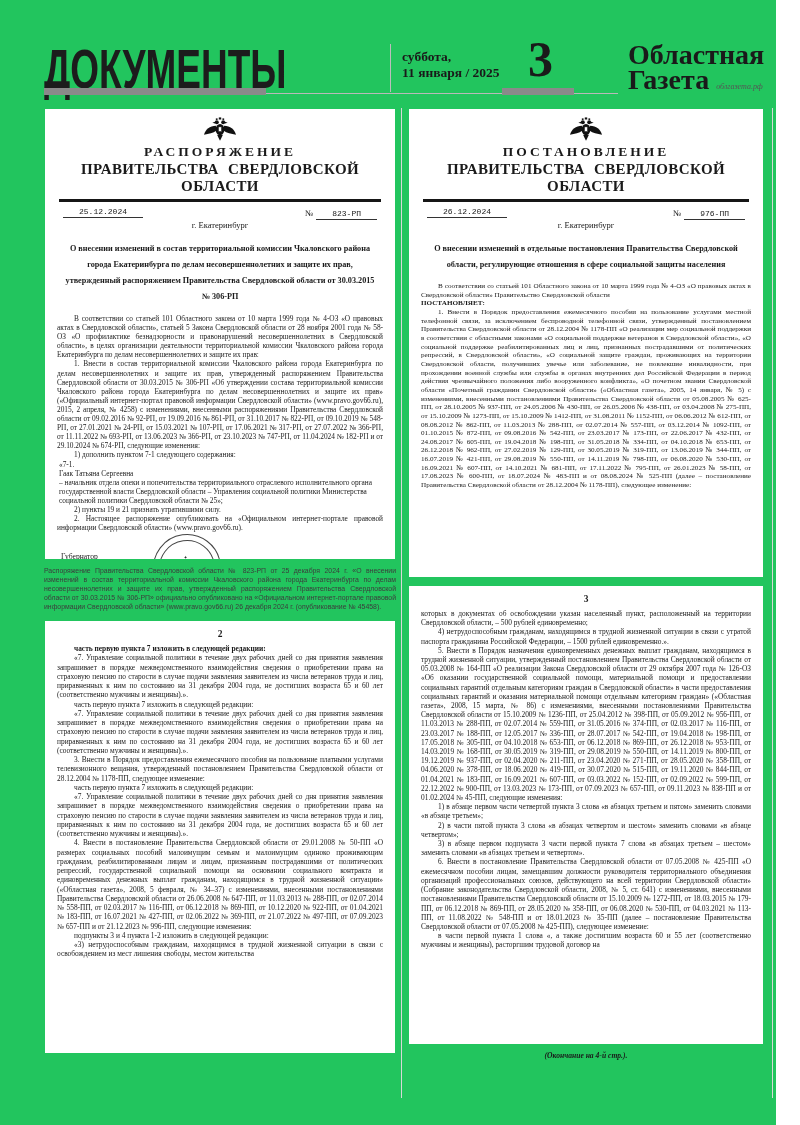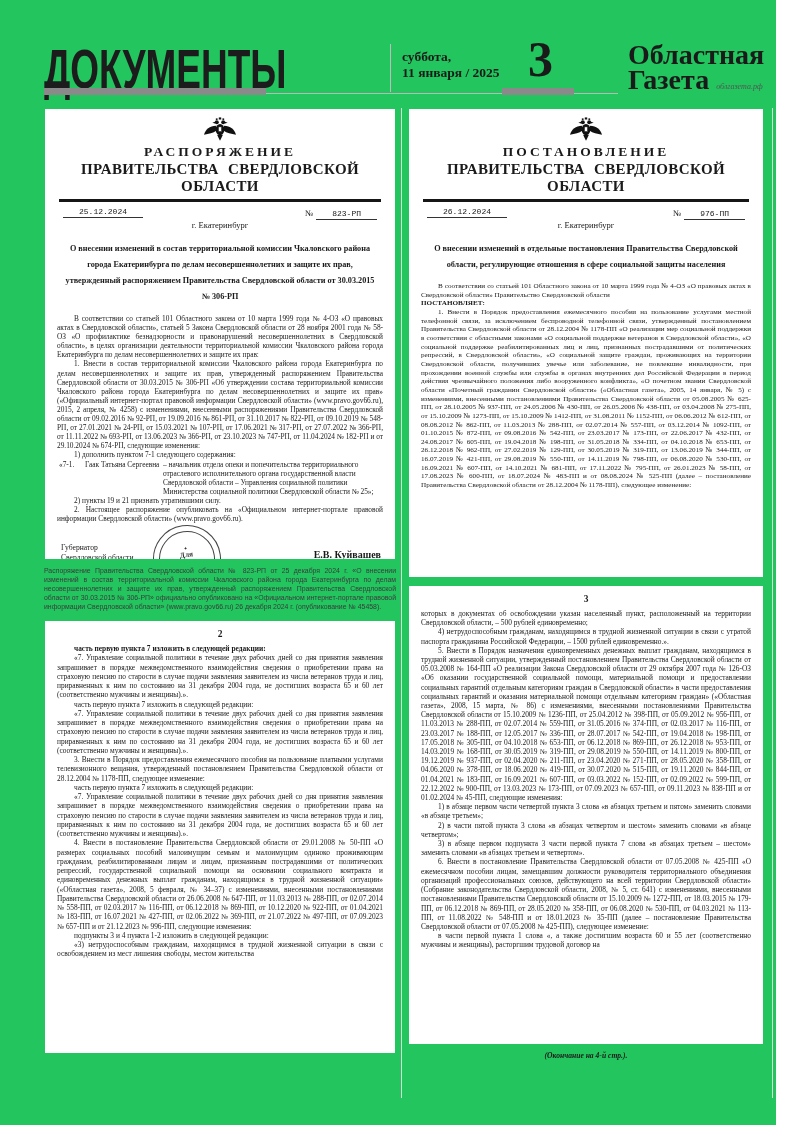--- a/index.html
+++ b/index.html
@@ -44,21 +44,21 @@
   .doc-title{font-weight:700;font-size:8.2px;line-height:16px;text-align:center;margin:11px 8px 9px;}
 
   .body7{font-size:7.35px;line-height:9.1px;text-align:justify;}
   .lbox2 .body7{font-size:7.4px;line-height:9.25px;}
   .rbox1 .body7{font-size:7.15px;line-height:8.65px;}
   .rbox2 .body7{font-size:7.4px;line-height:9.2px;}
   .body7 p{margin:0;}
   .ind{text-indent:17px;}
   .boldp{font-weight:700;}
 
-  .entry{display:flex;margin:0 0 0 2px;}
+  .entry{display:flex;margin:0 0 0 2px;flex-direction:column;}
   .entry .c1{width:26px;flex:none;}
   .entry .c2{width:78px;flex:none;}
   .entry .c3{flex:1;text-align:left;}
 
   .sig{position:relative;height:62px;margin-top:6px;}
   .sig .post{position:absolute;left:4px;top:14px;font-size:7.6px;line-height:10px;}
   .sig .name{position:absolute;right:2px;top:20px;font-size:10px;font-weight:bold;}
   .stamp{position:absolute;left:96px;top:-4px;width:66px;height:66px;border:1.6px solid #2c2c2c;
          border-radius:50%;transform:rotate(-8deg);opacity:.88;}
   .stamp .inner{position:absolute;inset:5px;border:1px solid #2c2c2c;border-radius:50%;

